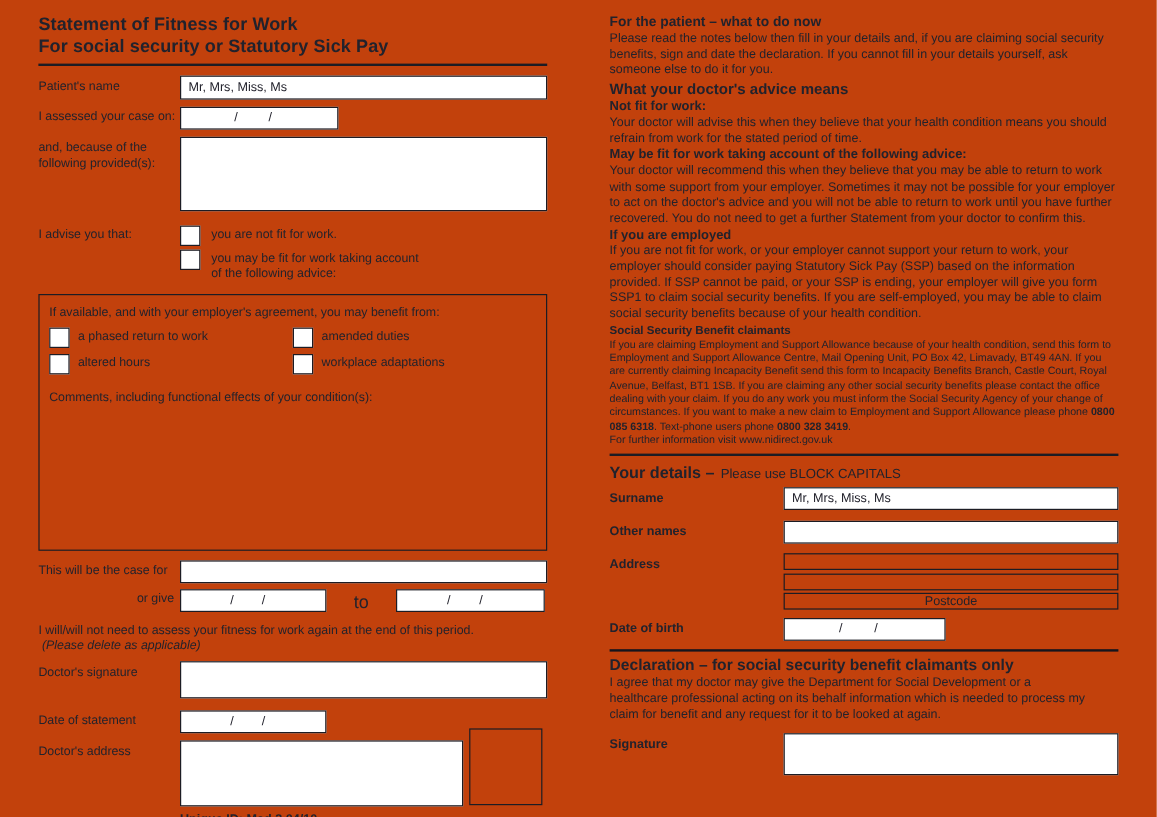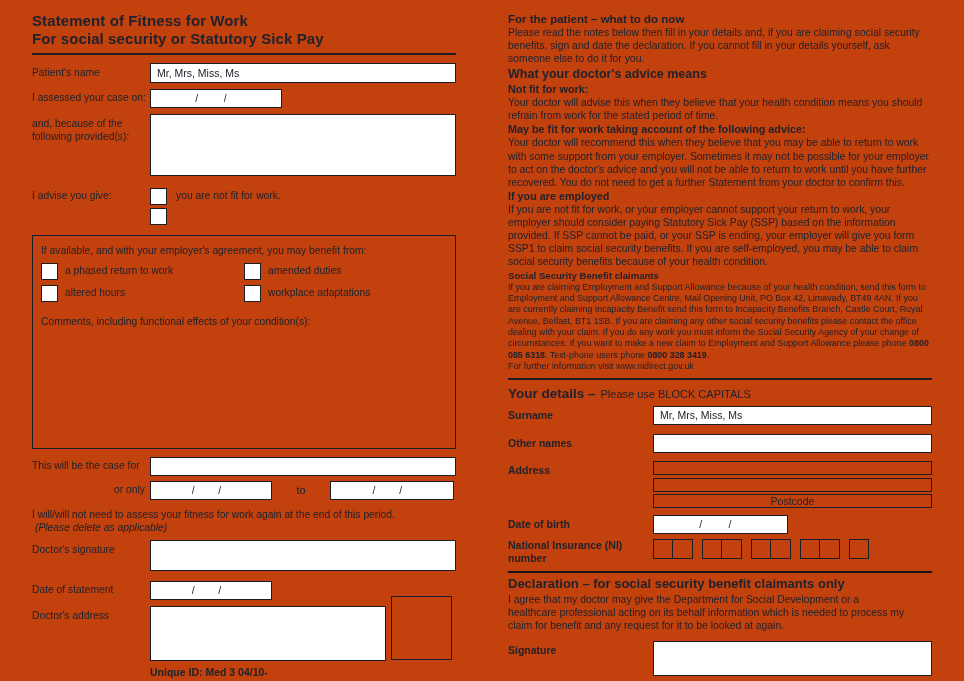--- a/index.html
+++ b/index.html
@@ -91,28 +91,30 @@
       </div>
     </div>
 
     <div class="lrow" style="margin-top:6px;">
       <div class="llabel">and, because of the
 following provided(s):</div>
       <div class="box" style="height:62px;"></div>
     </div>
 
     <div class="lrow" style="margin-top:12px;">
-      <div class="llabel" style="padding-top:2px;">I advise you give:</div>
+      <div class="llabel" style="padding-top:2px;">I advise you that:</div>
       <div style="flex:1;">
         <div class="optrow">
           <div class="checkbox"></div>
           <div class="opttext">you are not fit for work.</div>
         </div>
         <div class="optrow" style="margin-top:3px;">
           <div class="checkbox"></div>
+          <div class="opttext">you may be fit for work taking account
+of the following advice:</div>
         </div>
       </div>
     </div>
 
     <div class="bigbox">
       <div class="bigbox-intro">If available, and with your employer's agreement, you may benefit from:</div>
       <div class="bb-grid">
         <div class="bb-row">
           <div class="bb-cell">
             <div class="checkbox"></div>
@@ -137,26 +139,26 @@
       <div class="comments-label">Comments, including functional effects of your condition(s):</div>
       <div style="height:100px;"></div>
     </div>
 
     <div class="lrow" style="margin-top:8px;">
       <div class="llabel" style="padding-top:3px;">This will be the case for</div>
       <div class="box" style="height:19px;"></div>
     </div>
 
     <div class="lrow" style="margin-top:5px;">
-      <div class="llabel" style="text-align:right; padding-right:5px; padding-top:3px;">or only</div>
+      <div class="llabel" style="text-align:right; padding-right:5px; padding-top:3px;">or give</div>
       <div class="datebox" style="width:122px; height:19px; flex:none;">
         <span class="sl1">/</span>
         <span class="sl2">/</span>
       </div>
-      <div style="width:58px; text-align:center; font-size:11px; padding-top:3px;">to</div>
+      <div style="width:58px; text-align:center; font-size:15px; padding-top:3px;">to</div>
       <div class="datebox" style="width:124px; height:19px; flex:none;">
         <span class="sl1">/</span>
         <span class="sl2">/</span>
       </div>
     </div>
 
     <div class="smalltext" style="margin-top:8px;">I will/will not need to assess your fitness for work again at the end of this period.</div>
     <div class="smalltext italic" style="padding-left:3px;">(Please delete as applicable)</div>
 
     <div class="lrow" style="margin-top:6px;">
@@ -223,45 +225,20 @@
     </div>
 
     <div class="rrow" style="margin-top:7px;">
       <div class="rlabel">Date of birth</div>
       <div class="datebox" style="width:135px; height:19px; flex:none;">
         <span class="sl1">/</span>
         <span class="sl2">/</span>
       </div>
     </div>
 
-    <div class="rrow" style="margin-top:5px;">
-      <div class="rlabel" style="padding-top:0;">National Insurance (NI)
-number</div>
-      <div class="ni-cells">
-        <div class="ni-group">
-            <div class="ni-cell"></div>
-            <div class="ni-cell"></div>
-          </div>
-        <div class="ni-group">
-            <div class="ni-cell"></div>
-            <div class="ni-cell"></div>
-          </div>
-        <div class="ni-group">
-            <div class="ni-cell"></div>
-            <div class="ni-cell"></div>
-          </div>
-        <div class="ni-group">
-            <div class="ni-cell"></div>
-            <div class="ni-cell"></div>
-          </div>
-        <div class="ni-group">
-            <div class="ni-cell"></div>
-          </div>
-      </div>
-    </div>
 
     <div class="r-rule-thick"></div>
     <div class="r-h2" style="font-size:13px; margin-top:3px;">Declaration – for social security benefit claimants only</div>
     <div class="r-body" style="max-width:398px; margin-top:2px;">I agree that my doctor may give the Department for Social Development or a healthcare professional acting on its behalf information which is needed to process my claim for benefit and any request for it to be looked at again.</div>
 
     <div class="rrow" style="margin-top:9px;">
       <div class="rlabel">Signature</div>
       <div class="box" style="height:35px;"></div>
     </div>
 

